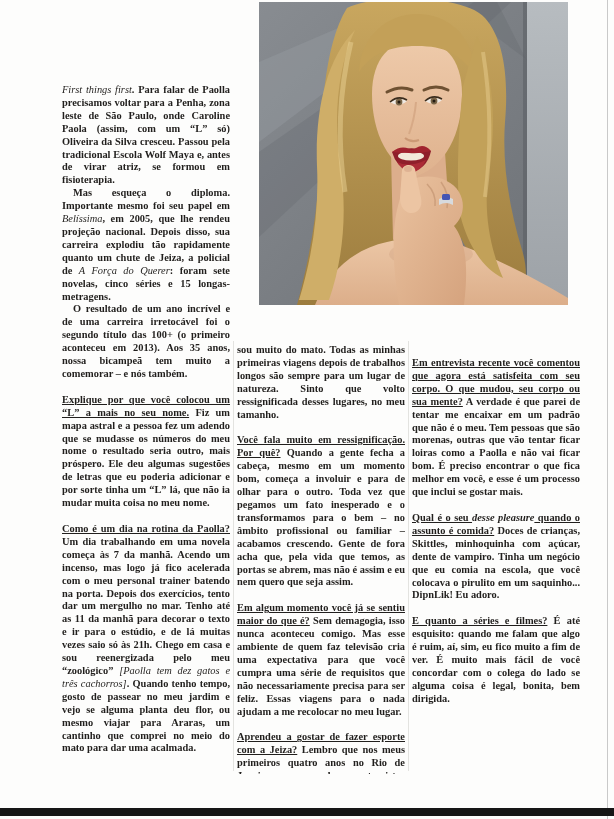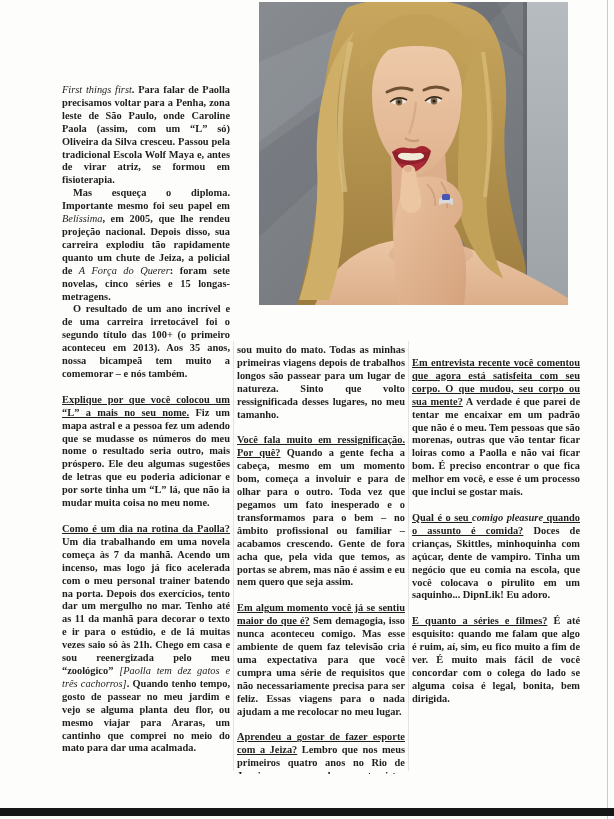--- a/index.html
+++ b/index.html
@@ -146,28 +146,28 @@
   </figure>
 
   <div id="col1" class="col">
       <p class=""><span class="r-i">First things first</span><span class="r-n">. Para falar de Paolla precisamos voltar para a Penha, zona leste de São Paulo, onde Caroline Paola (assim, com um “L” só) Oliveira da Silva cresceu. Passou pela tradicional Escola Wolf Maya e, antes de virar atriz, se formou em fisioterapia.</span></p>
       <p class="indent"><span class="r-n">Mas esqueça o diploma. Importante mesmo foi seu papel em </span><span class="r-i">Belíssima</span><span class="r-n">, em 2005, que lhe rendeu projeção nacional. Depois disso, sua carreira explodiu tão rapidamente quanto um chute de Jeiza, a policial de </span><span class="r-i">A Força do Querer</span><span class="r-n">: foram sete novelas, cinco séries e 15 longas-metragens.</span></p>
       <p class="indent"><span class="r-n">O resultado de um ano incrível e de uma carreira irretocável foi o segundo título das 100+ (o primeiro aconteceu em 2013). Aos 35 anos, nossa bicampeã tem muito a comemorar – e nós também.</span></p>
       <p class="gap "><span class="r-b">Explique por que você colocou um “L” a mais no seu nome.</span><span class="r-n"> Fiz um mapa astral e a pessoa fez um adendo que se mudasse os números do meu nome o resultado seria outro, mais próspero. Ele deu algumas sugestões de letras que eu poderia adicionar e por sorte tinha um “L” lá, que não ia mudar muita coisa no meu nome.</span></p>
       <p class="gap "><span class="r-b">Como é um dia na rotina da Paolla?</span><span class="r-n"> Um dia trabalhando em uma novela começa às 7 da manhã. Acendo um incenso, mas logo já fico acelerada com o meu personal trainer batendo na porta. Depois dos exercícios, tento dar um mergulho no mar. Tenho até as 11 da manhã para decorar o texto e ir para o estúdio, e de lá muitas vezes saio só às 21h. Chego em casa e sou reenergizada pelo meu “zoológico” </span><span class="r-i">[Paolla tem dez gatos e três cachorros]</span><span class="r-n">. Quando tenho tempo, gosto de passear no meu jardim e vejo se alguma planta deu flor, ou mesmo viajar para Araras, um cantinho que comprei no meio do mato para dar uma acalmada.</span></p>
     </div>
   <div id="col2" class="col">
-      <p class=""><span class="r-n">sou muito do mato. Todas as minhas primeiras viagens depois de trabalhos longos são passear para um lugar de natureza. Sinto que volto ressignificada desses lugares, no meu tamanho.</span></p>
+      <p class=""><span class="r-n">sou muito do mato. Todas as minhas primeiras viagens depois de trabalhos longos são sempre para um lugar de natureza. Sinto que volto ressignificada desses lugares, no meu tamanho.</span></p>
       <p class="gap "><span class="r-b">Você fala muito em ressignificação. Por quê?</span><span class="r-n"> Quando a gente fecha a cabeça, mesmo em um momento bom, começa a involuir e para de olhar para o outro. Toda vez que pegamos um fato inesperado e o transformamos para o bem – no âmbito profissional ou familiar – acabamos crescendo. Gente de fora acha que, pela vida que temos, as portas se abrem, mas não é assim e eu nem quero que seja assim.</span></p>
       <p class="gap "><span class="r-b">Em algum momento você já se sentiu maior do que é?</span><span class="r-n"> Sem demagogia, isso nunca aconteceu comigo. Mas esse ambiente de quem faz televisão cria uma expectativa para que você cumpra uma série de requisitos que não necessariamente precisa para ser feliz. Essas viagens para o nada ajudam a me recolocar no meu lugar.</span></p>
       <p class="gap "><span class="r-b">Aprendeu a gostar de fazer esporte com a Jeiza?</span><span class="r-n"> Lembro que nos meus primeiros quatro anos no Rio de Janeiro sempre dava entrevistas falando que detestava malhar. Mas</span></p>
     </div>
   <div id="col3" class="col">
       <p class="gap "><span class="r-b">Em entrevista recente você comentou que agora está satisfeita com seu corpo. O que mudou, seu corpo ou sua mente?</span><span class="r-n"> A verdade é que parei de tentar me encaixar em um padrão que não é o meu. Tem pessoas que são morenas, outras que vão tentar ficar loiras como a Paolla e não vai ficar bom. É preciso encontrar o que fica melhor em você, e esse é um processo que inclui se gostar mais.</span></p>
-      <p class="gap "><span class="r-b">Qual é o seu </span><span class="r-bi">comigo pleasure</span><span class="r-b"> quando o assunto é comida?</span><span class="r-n"> Doces de crianças, Skittles, minhoquinha com açúcar, dente de vampiro. Tinha um negócio que eu comia na escola, que você colocava o pirulito em um saquinho... DipnLik! Eu adoro.</span></p>
+      <p class="gap "><span class="r-b">Qual é o seu </span><span class="r-bi">desse pleasure</span><span class="r-b"> quando o assunto é comida?</span><span class="r-n"> Doces de crianças, Skittles, minhoquinha com açúcar, dente de vampiro. Tinha um negócio que eu comia na escola, que você colocava o pirulito em um saquinho... DipnLik! Eu adoro.</span></p>
       <p class="gap "><span class="r-b">E quanto a séries e filmes?</span><span class="r-n"> É até esquisito: quando me falam que algo é ruim, aí, sim, eu fico muito a fim de ver. É muito mais fácil de você concordar com o colega do lado se alguma coisa é legal, bonita, bem dirigida.</span></p>
     </div>
 
   <div id="div1" class="divider"></div>
   <div id="div2" class="divider"></div>
 
   <div class="edge-line"></div>
   <div class="footer-bar"></div>
 </div>
 

